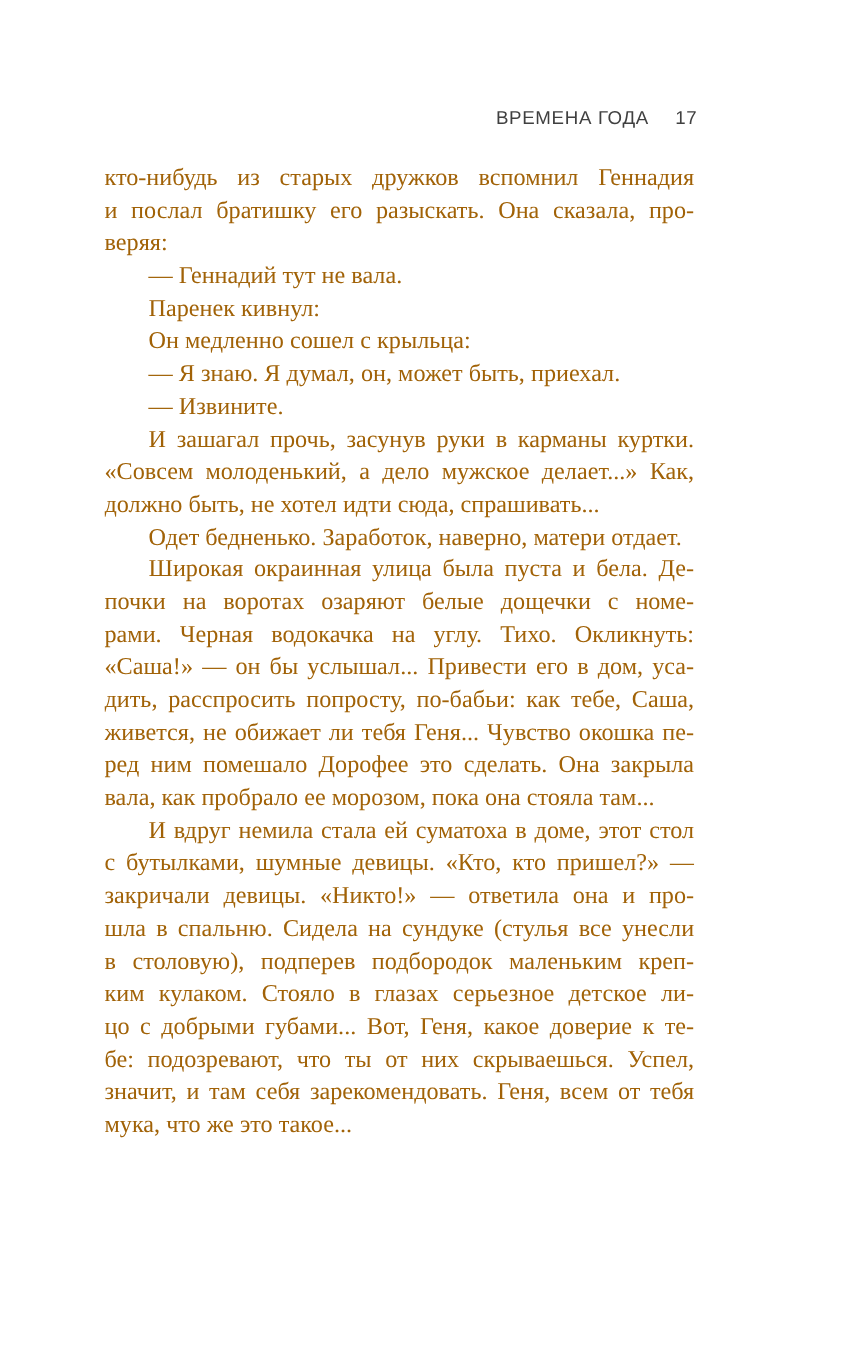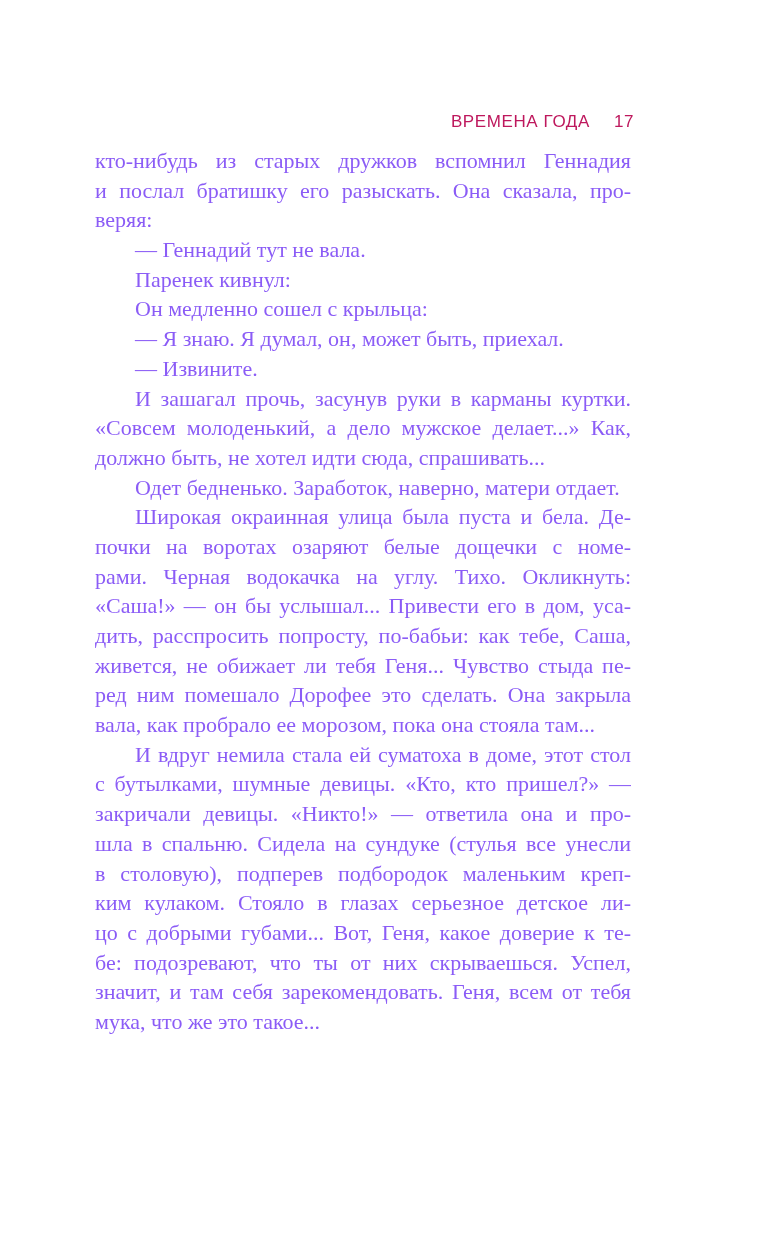--- a/index.html
+++ b/index.html
@@ -38,44 +38,44 @@
     overflow: hidden;
     text-align: justify;
     text-align-last: left;
   }
   .line.jl { text-align-last: justify; }
   .line.ind { text-indent: 40px; }
 </style>
 </head>
 <body style="background: rgb(255, 255, 255);">
 
-<div class="running-header" style="color: #be185d; margin-top: 14px;">
+<div class="running-header" style="color: #404040;">
   <span>ВРЕМЕНА ГОДА</span>
   <span>17</span>
 </div>
 
-<div class="text-block" style="color: #8b5cf6;">
+<div class="text-block" style="color: #a16207;">
     <div class="line jl">кто-нибудь из старых дружков вспомнил Геннадия</div>
     <div class="line jl">и послал братишку его разыскать. Она сказала, про-</div>
     <div class="line">веряя:</div>
     <div class="line ind">— Геннадий тут не вала.</div>
     <div class="line ind">Паренек кивнул:</div>
     <div class="line ind">Он медленно сошел с крыльца:</div>
     <div class="line ind">— Я знаю. Я думал, он, может быть, приехал.</div>
     <div class="line ind">— Извините.</div>
     <div class="line jl ind">И зашагал прочь, засунув руки в карманы куртки.</div>
     <div class="line jl">«Совсем молоденький, а дело мужское делает...» Как,</div>
     <div class="line">должно быть, не хотел идти сюда, спрашивать...</div>
     <div class="line ind">Одет бедненько. Заработок, наверно, матери отдает.</div>
     <div class="line jl ind">Широкая окраинная улица была пуста и бела. Де-</div>
     <div class="line jl">почки на воротах озаряют белые дощечки с номе-</div>
     <div class="line jl">рами. Черная водокачка на углу. Тихо. Окликнуть:</div>
     <div class="line jl">«Саша!» — он бы услышал... Привести его в дом, уса-</div>
     <div class="line jl">дить, расспросить попросту, по-бабьи: как тебе, Саша,</div>
-    <div class="line jl">живется, не обижает ли тебя Геня... Чувство стыда пе-</div>
+    <div class="line jl">живется, не обижает ли тебя Геня... Чувство окошка пе-</div>
     <div class="line jl">ред ним помешало Дорофее это сделать. Она закрыла</div>
     <div class="line">вала, как пробрало ее морозом, пока она стояла там...</div>
     <div class="line jl ind">И вдруг немила стала ей суматоха в доме, этот стол</div>
     <div class="line jl">с бутылками, шумные девицы. «Кто, кто пришел?» —</div>
     <div class="line jl">закричали девицы. «Никто!» — ответила она и про-</div>
     <div class="line jl">шла в спальню. Сидела на сундуке (стулья все унесли</div>
     <div class="line jl">в столовую), подперев подбородок маленьким креп-</div>
     <div class="line jl">ким кулаком. Стояло в глазах серьезное детское ли-</div>
     <div class="line jl">цо с добрыми губами... Вот, Геня, какое доверие к те-</div>
     <div class="line jl">бе: подозревают, что ты от них скрываешься. Успел,</div>

